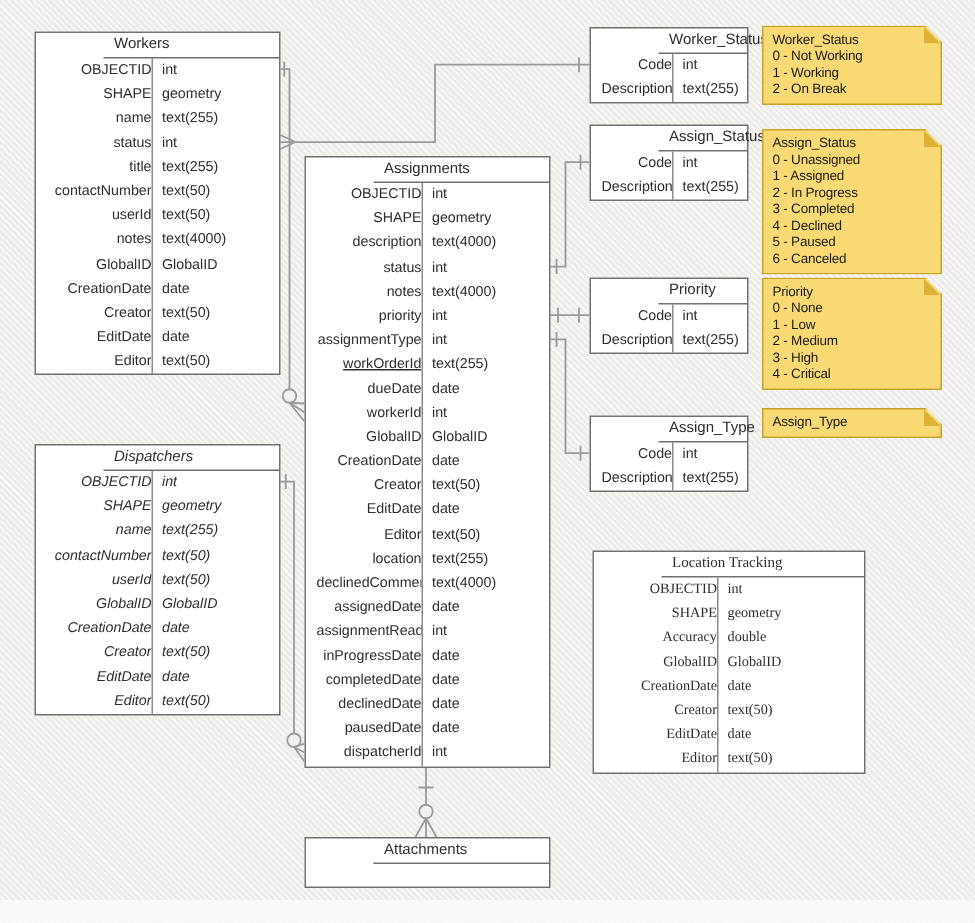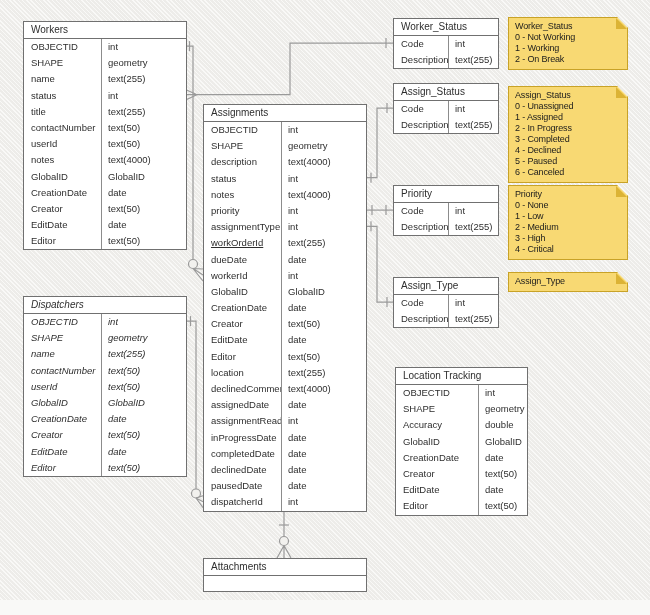--- a/index.html
+++ b/index.html
@@ -17,23 +17,23 @@
   .wires{position:absolute; left:0; top:0; pointer-events:none;}
   .wire{stroke:var(--wire); stroke-width:1.2; fill:none;}
   .ring{fill:var(--canvas-bg); stroke:var(--wire); stroke-width:1.2;}
 
   .tbl{
     position:absolute; background:var(--table-bg);
     border:1.5px solid var(--table-border); color:var(--ink);
   }
   .tbl-header{
     height:17px; line-height:16px; font-size:10px; padding-left:7px;
-    border-bottom:1.5px solid var(--table-border); white-space:nowrap;
-  }
-  .tbl-body{position:relative;}
+    border-bottom:1.5px solid var(--table-border); white-space:nowrap;margin-left:45px;
+  }
+  .tbl-body{position:relative;text-align:right;}
   .col-div{position:absolute; top:0; bottom:0; width:1px; background:#8c8c8c;}
   .frow{display:flex; height:16.2px; line-height:16.2px; font-size:9.5px; white-space:nowrap;}
   .fname{padding-left:7px; flex:none; overflow:hidden;}
   .ftype{padding-left:7px; overflow:hidden;}
 
   .note{
     position:absolute; width:120px; background:var(--note-bg);
     border:1px solid var(--note-border); color:#1c1c1c;
     padding:3px 6px 4px 6px; font-size:9px; line-height:11px;
     letter-spacing:-0.15px; overflow:hidden;
@@ -362,21 +362,21 @@
           <span class="ftype">int</span>
         </div>
         <div class="frow">
           <span class="fname" style="width: 54px;">Description</span>
           <span class="ftype">text(255)</span>
         </div>
         <div class="col-div" style="left: 54px;"></div>
       </div>
   </div>
 
-  <div class="tbl" style="left:395px; top:367px; width:133px;">
+  <div class="tbl" style="left:395px; top:367px; width:182px;font-family:Liberation Serif, serif;">
     <div class="tbl-header">Location Tracking</div>
     <div class="tbl-body">
         <div class="frow">
           <span class="fname" style="width: 82px;">OBJECTID</span>
           <span class="ftype">int</span>
         </div>
         <div class="frow">
           <span class="fname" style="width: 82px;">SHAPE</span>
           <span class="ftype">geometry</span>
         </div>

